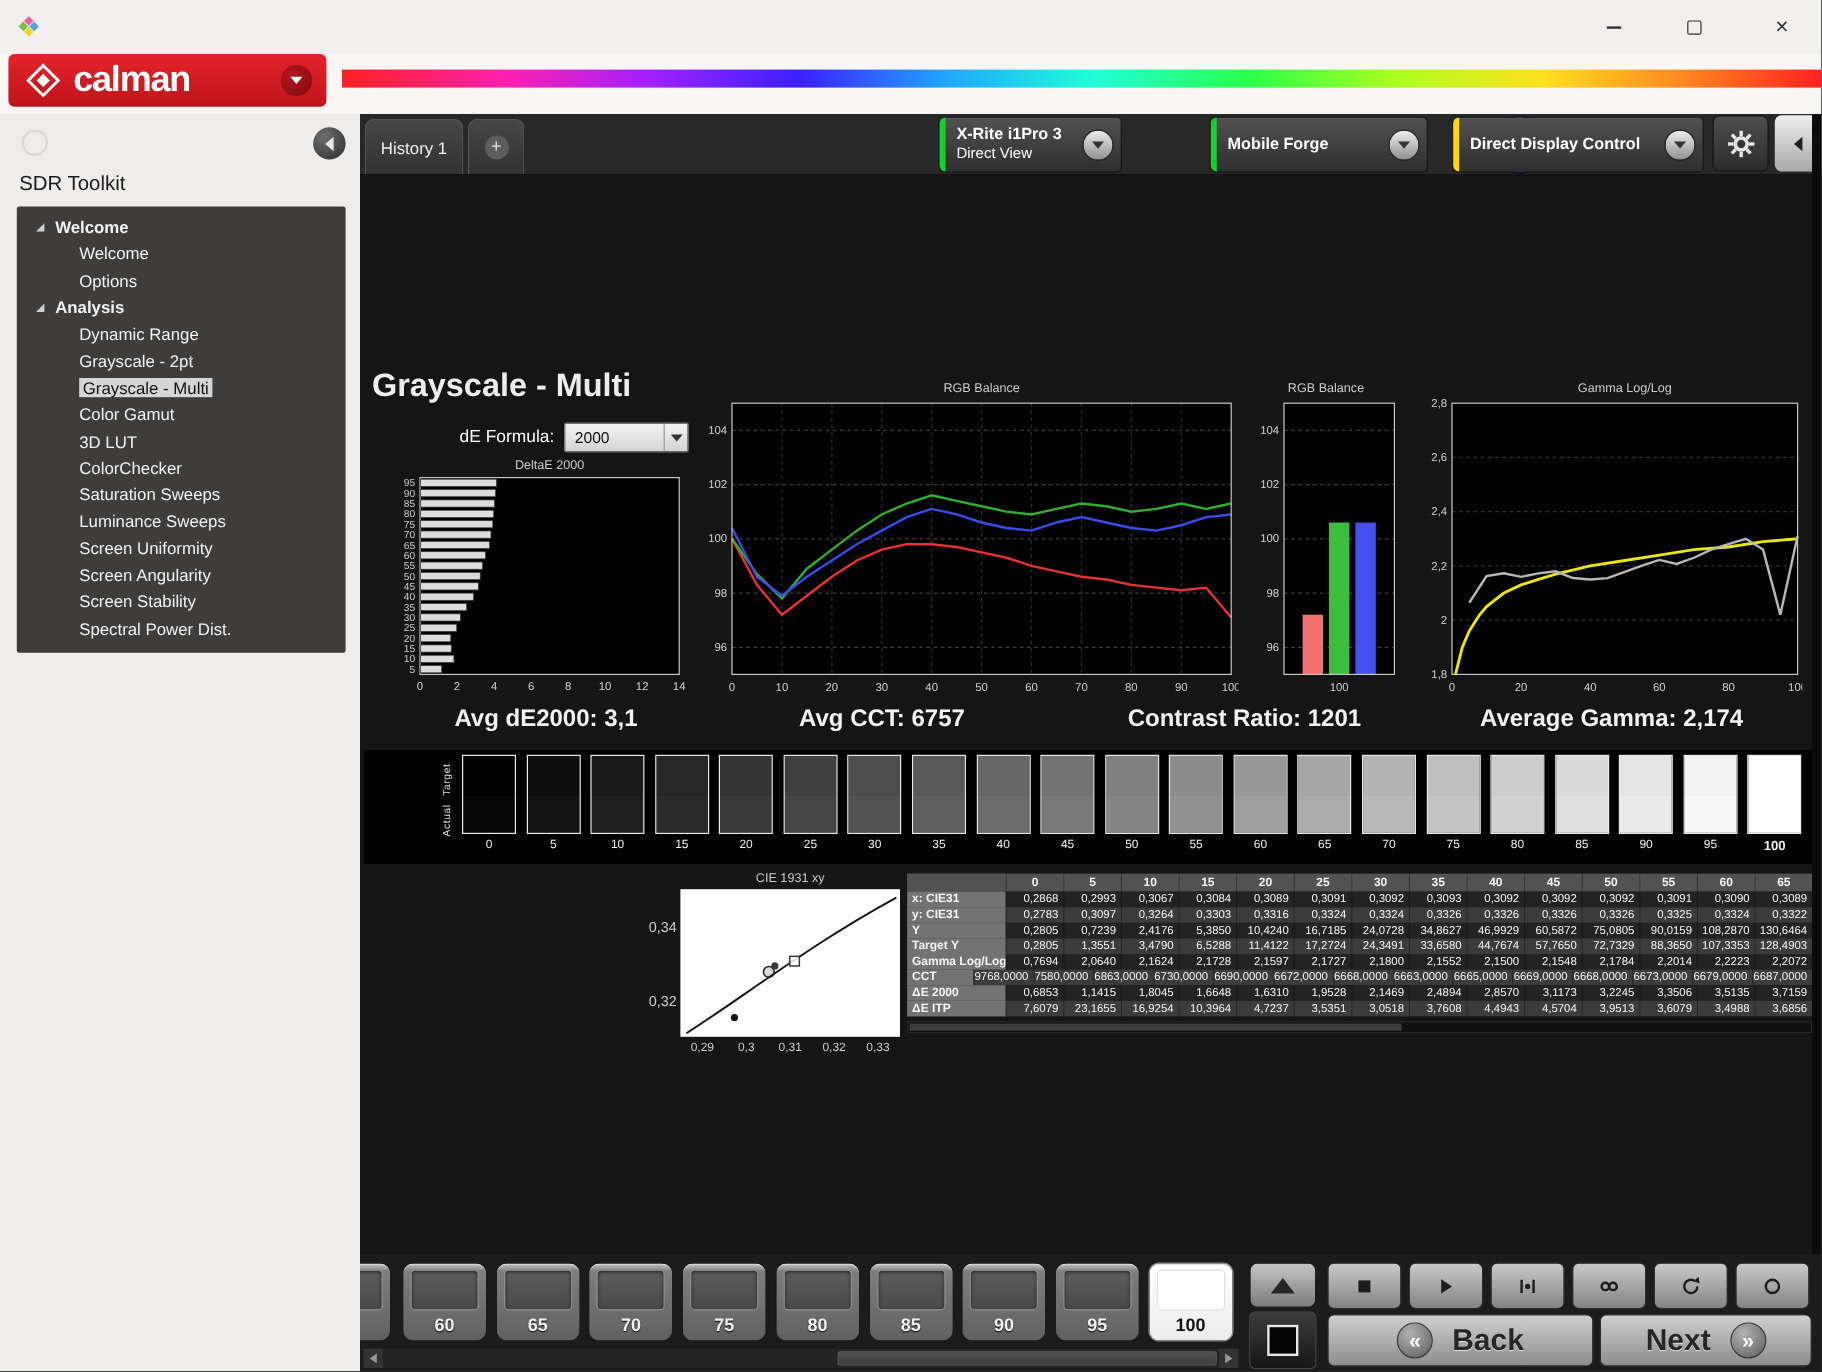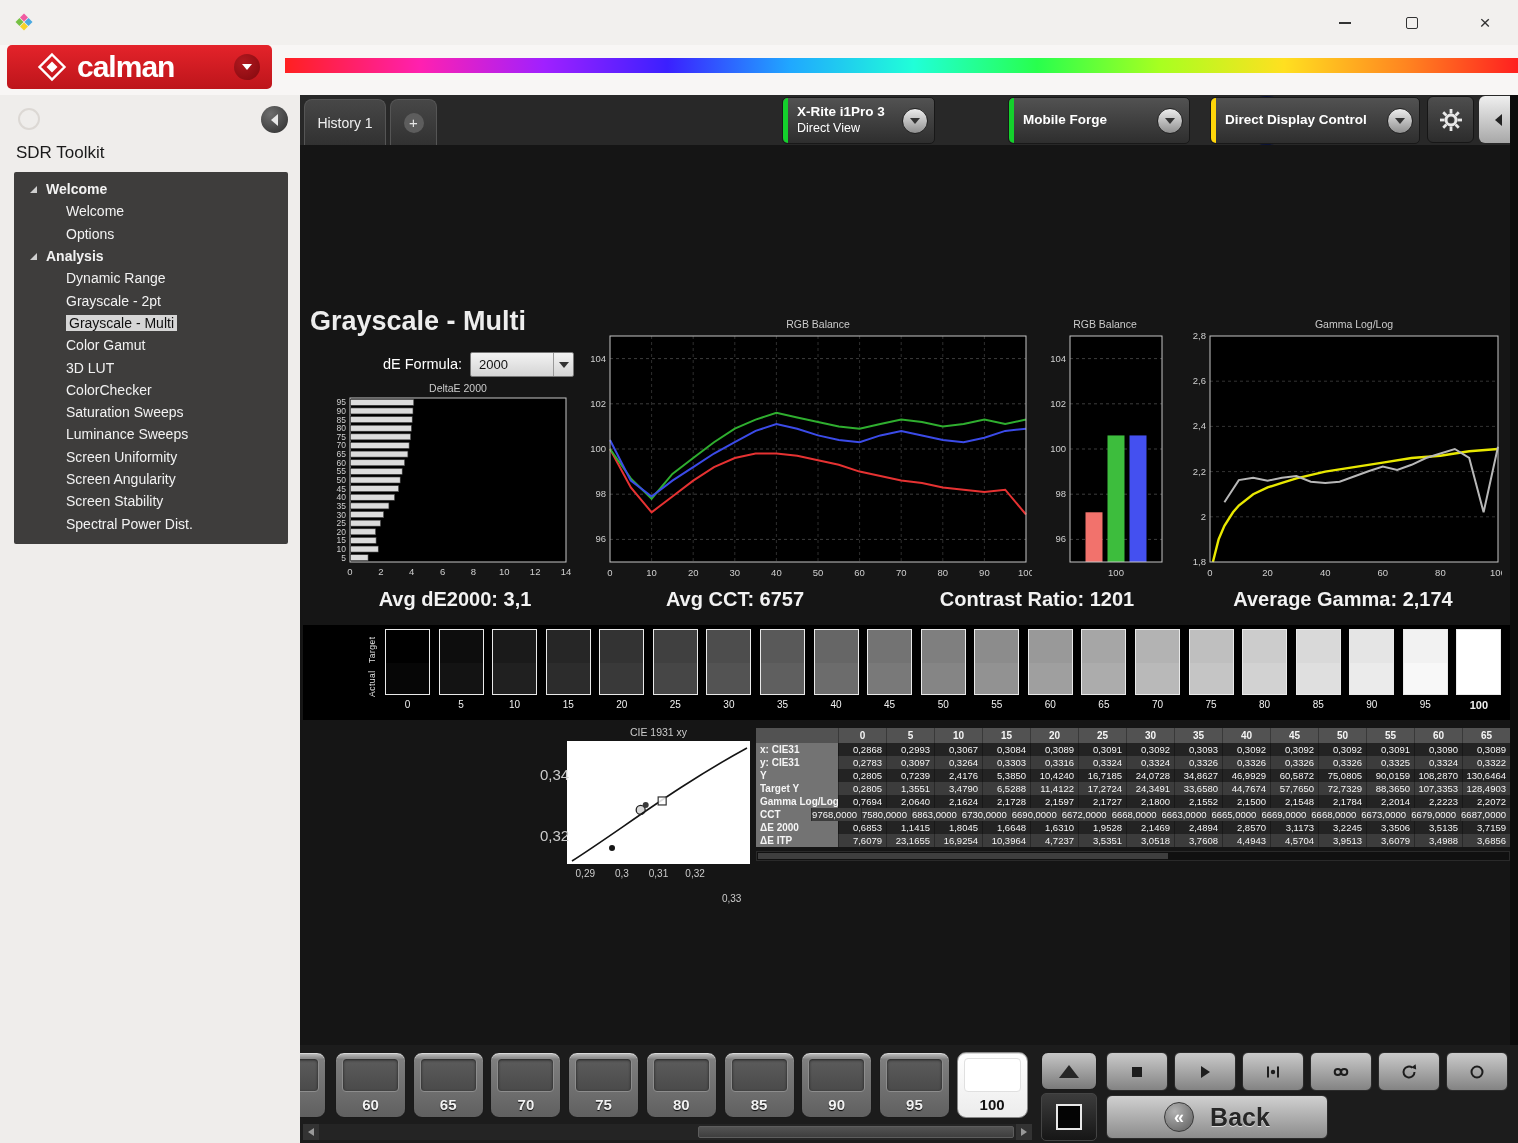--- a/index.html
+++ b/index.html
@@ -12,21 +12,21 @@
 
 .titlebar{left:0;top:0;width:1518px;height:45px;background:#f2f0ee;color:#141414}
 .title-text{position:absolute;left:44px;top:0;line-height:45px;font-size:15px;white-space:nowrap}
 .winbtn{position:absolute;top:0;height:45px;width:46px;display:flex;align-items:center;justify-content:center;cursor:default}
 .min-glyph{width:12px;height:2px;background:#333}
 .max-glyph{width:12px;height:12px;border:1.5px solid #333;border-radius:2px}
 .close-glyph{font-size:19px;color:#333;line-height:1}
 
 
 .logobar{left:0;top:45px;width:1518px;height:50px;background:#f8f6f5}
-.logo-box{position:absolute;left:7px;top:0;width:265px;height:44px;background:linear-gradient(180deg,#e4232a,#bd151b);border-radius:5px;display:flex;align-items:center;padding-left:30px}
+.logo-box{position:absolute;left:7px;top:0;width:265px;height:44px;background:linear-gradient(180deg,#e4232a,#bd151b);border-radius:5px;display:flex;align-items:center;padding-left:14px}
 .logo-text{color:#fff;font-size:30px;font-weight:bold;letter-spacing:-1px;margin-left:10px}
 .logo-dd{position:absolute;right:12px;top:9px;width:26px;height:26px;border-radius:50%;background:radial-gradient(circle at 35% 30%,#b0181f,#83090e);display:flex;align-items:center;justify-content:center}
 .rainbow{position:absolute;left:285px;top:13px;width:1233px;height:15px;background:linear-gradient(90deg,#ff2020 0%,#ff20b0 11%,#a020ff 21%,#3b20ff 31%,#20a8ff 41%,#20ffd8 51%,#28ff4d 61%,#a8ff20 71%,#ffe020 81%,#ff8420 91%,#ff2020 100%)}
 
 
 .sidebar{left:0;top:95px;width:300px;height:1048px;background:#efedeb}
 .side-dot{position:absolute;left:18px;top:13px;width:22px;height:22px;border-radius:50%;border:2px solid #dcd8d4}
 .side-collapse{position:absolute;left:261px;top:11px;width:27px;height:27px;border-radius:50%;background:radial-gradient(circle at 35% 30%,#6e6e6e,#2c2c2c);display:flex;align-items:center;justify-content:center}
 .sidebar-title{position:absolute;left:16px;top:48px;font-size:17px;color:#1a1a1a}
 .tree{position:absolute;left:14px;top:77px;width:274px;height:372px;background:#3e3d3c;border-radius:2px;padding-top:6px;color:#f2f2f2;font-size:14px;overflow:hidden}
@@ -76,21 +76,21 @@
 
 .cie{left:540px;top:726px;width:226px;height:164px}
 .cie-title{position:absolute;left:27px;top:0;width:183px;text-align:center;font-size:10.5px;color:#cbcbcb}
 .cie-plot{position:absolute;left:27px;top:15px;width:183px;height:123px;background:
  radial-gradient(circle at 8% 0%,rgba(140,228,150,.95),rgba(140,228,150,0) 52%),
  radial-gradient(circle at 0% 100%,rgba(150,200,255,.95),rgba(150,200,255,0) 42%),
  radial-gradient(circle at 100% 72%,rgba(255,140,200,.9),rgba(255,140,200,0) 65%),
  linear-gradient(90deg,#f4fbف0 0%,#ffffff 45%,#ffd9ec 100%);
  background-color:#fff}
 .cie-xtick{position:absolute;top:142px;transform:translateX(-50%);font-size:10px;color:#ccc}
-.cie-ytick{position:absolute;left:0;width:24px;text-align:right;font-size:15px;color:#ccc}
+.cie-ytick{position:absolute;left:0;width:24px;text-align:right;font-size:12px;color:#ccc}
 
 
 .rtable{left:756px;top:728px;width:754px;color:#f5f5f5}
 .trow{display:flex;height:13px}
 .trow.thead{height:15px;background:#525252;font-weight:bold}
 .trow.dark{background:#232323}
 .trow.light{background:#3c3c3c}
 .tlabel{width:82px;font-size:10px;font-weight:bold;background:#737373;padding-left:4px;display:flex;align-items:center;white-space:nowrap;overflow:hidden}
 .thead .tlabel{background:#525252}
 .tcell{flex:1;font-size:9.5px;display:flex;align-items:center;justify-content:flex-end;padding-right:4px;border-left:1px solid rgba(0,0,0,.3);white-space:nowrap}
@@ -484,21 +484,21 @@
           <circle cx="45.01800000000008" cy="107.01000000000005" r="3" fill="#161616"></circle>
           <circle cx="73.69" cy="68.95999999999998" r="4.5" fill="rgba(0,0,0,0.15)" stroke="#222" stroke-width="1.3"></circle>
           <circle cx="78.69" cy="63.95999999999999" r="3" fill="#3a3a3a"></circle>
           <rect x="91.16" y="55.96249999999991" width="8" height="8" fill="rgba(255,255,255,0.85)" stroke="#333" stroke-width="1.2"></rect>
         </svg>
     </div>
   <span class="cie-xtick" style="left: 45.3px;">0,29</span>
       <span class="cie-xtick" style="left: 81.9px;">0,3</span>
       <span class="cie-xtick" style="left: 118.5px;">0,31</span>
       <span class="cie-xtick" style="left: 155.1px;">0,32</span>
-      <span class="cie-xtick" style="left: 191.7px; margin-top: 25px;">0,33</span>
+      <span class="cie-xtick" style="left: 191.7px;">0,33</span>
       <span class="cie-ytick" style="top: 39.75px;">0,34</span>
       <span class="cie-ytick" style="top: 101.25px;">0,32</span>
     </div>
 
   <div class="abs rtable">
       <div class="trow thead">
         <div class="tlabel"></div>
         <div class="tcell">0</div>
         <div class="tcell">5</div>
         <div class="tcell">10</div>
@@ -739,20 +739,24 @@
         <div class="tr-btn" style="left: 1146px;">
           <svg width="18" height="18">
             <circle cx="9" cy="9" r="5.5" fill="none" stroke="#1d1d1d" stroke-width="2"></circle>
           </svg>
         </div>
       </div>
     <div class="nav-btn" style="left:806px;width:222px">
       <div class="nav-ico">«</div>
       <span class="nav-label">Back</span>
     </div>
+    <div class="nav-btn" style="left:1033px;width:177px">
+      <span class="nav-label">Next</span>
+      <div class="nav-ico">»</div>
+    </div>
     <div class="hscroll">
       <div class="hs-arrow" style="left:0">
           <div class="hs-tri-l"></div>
         </div>
       <div class="hs-thumb"></div>
       <div class="hs-arrow" style="right:0;left:auto">
           <div class="hs-tri-r"></div>
         </div>
     </div>
   </div>

